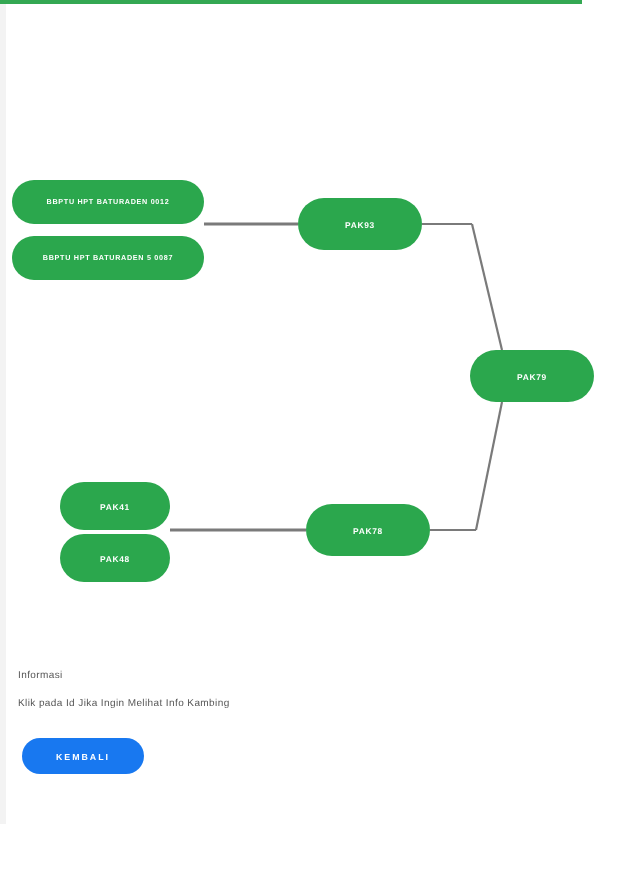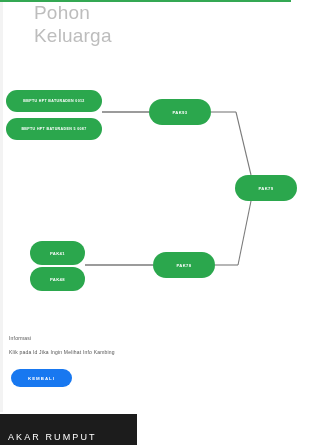--- a/index.html
+++ b/index.html
@@ -176,22 +176,20 @@
 </style>
 </head>
 <body>
 
 <div id="page">
 
   <div id="top-rule"></div>
   <div id="left-edge"></div>
   <div id="right-edge"></div>
 
-  <div id="title">Pohon
-Keluarga</div>
 
   <div id="tree">
 
     <svg width="313" height="260">
 
       <line x1="102" y1="52" x2="149" y2="52" stroke="#7a7a7a" stroke-width="1.4"></line>
 
       <line x1="211" y1="52" x2="236" y2="52" stroke="#7a7a7a" stroke-width="1.1"></line>
       <line x1="236" y1="52" x2="251" y2="115" stroke="#7a7a7a" stroke-width="1.1"></line>
 
@@ -211,17 +209,14 @@
 
   </div>
 
   <div id="info">
     <div id="info-heading">Informasi</div>
     <div id="info-text">Klik pada Id Jika Ingin Melihat Info Kambing</div>
   </div>
 
   <button id="kembali-button">KEMBALI</button>
 
-  <div id="footer">
-    <div id="footer-brand">AKAR RUMPUT</div>
-  </div>
 
 </div>
 
 </body></html>

